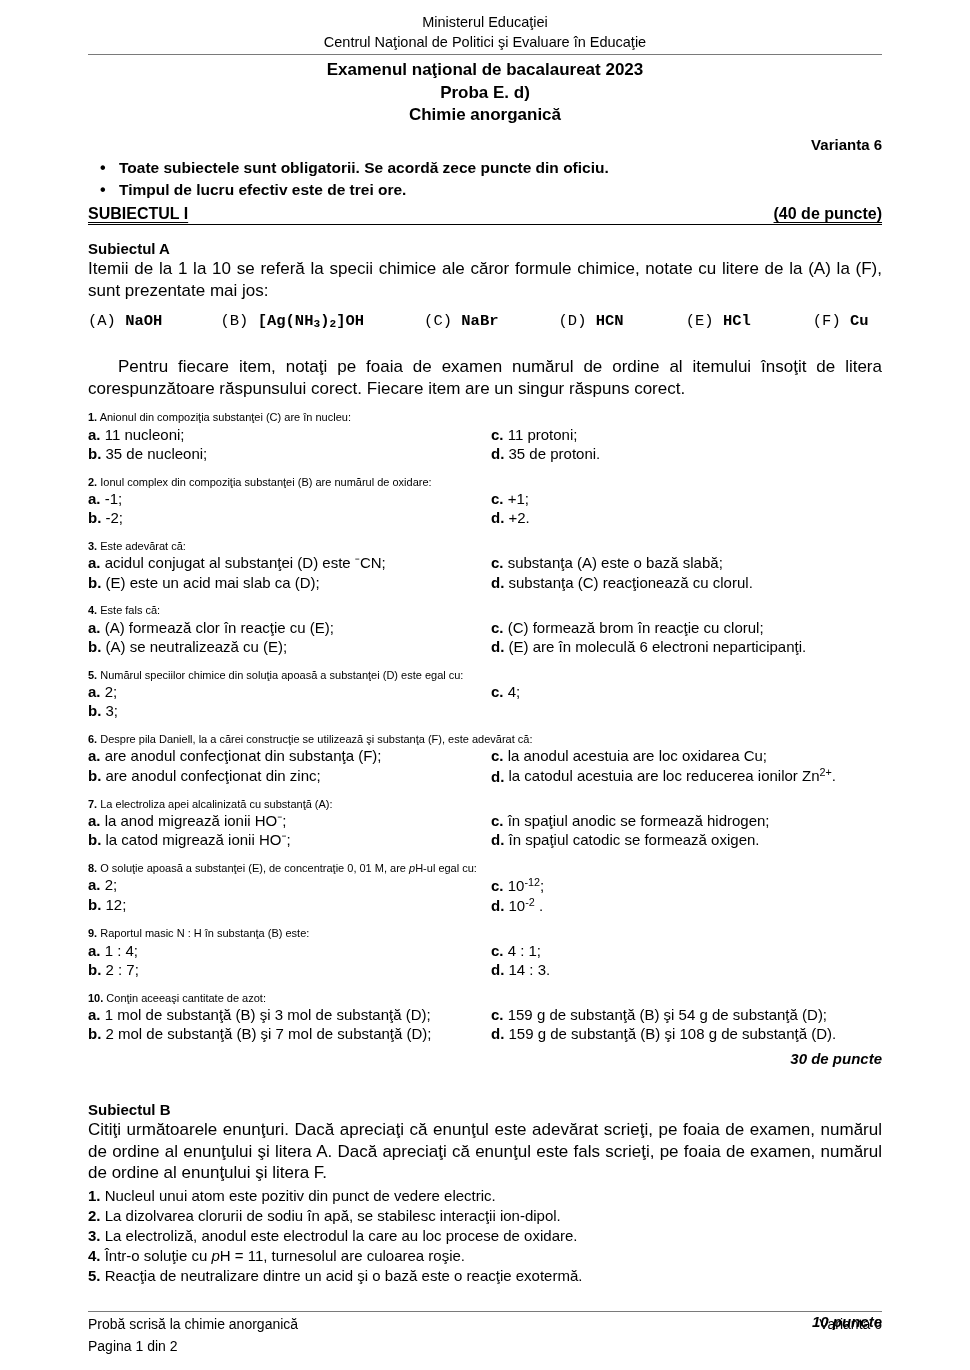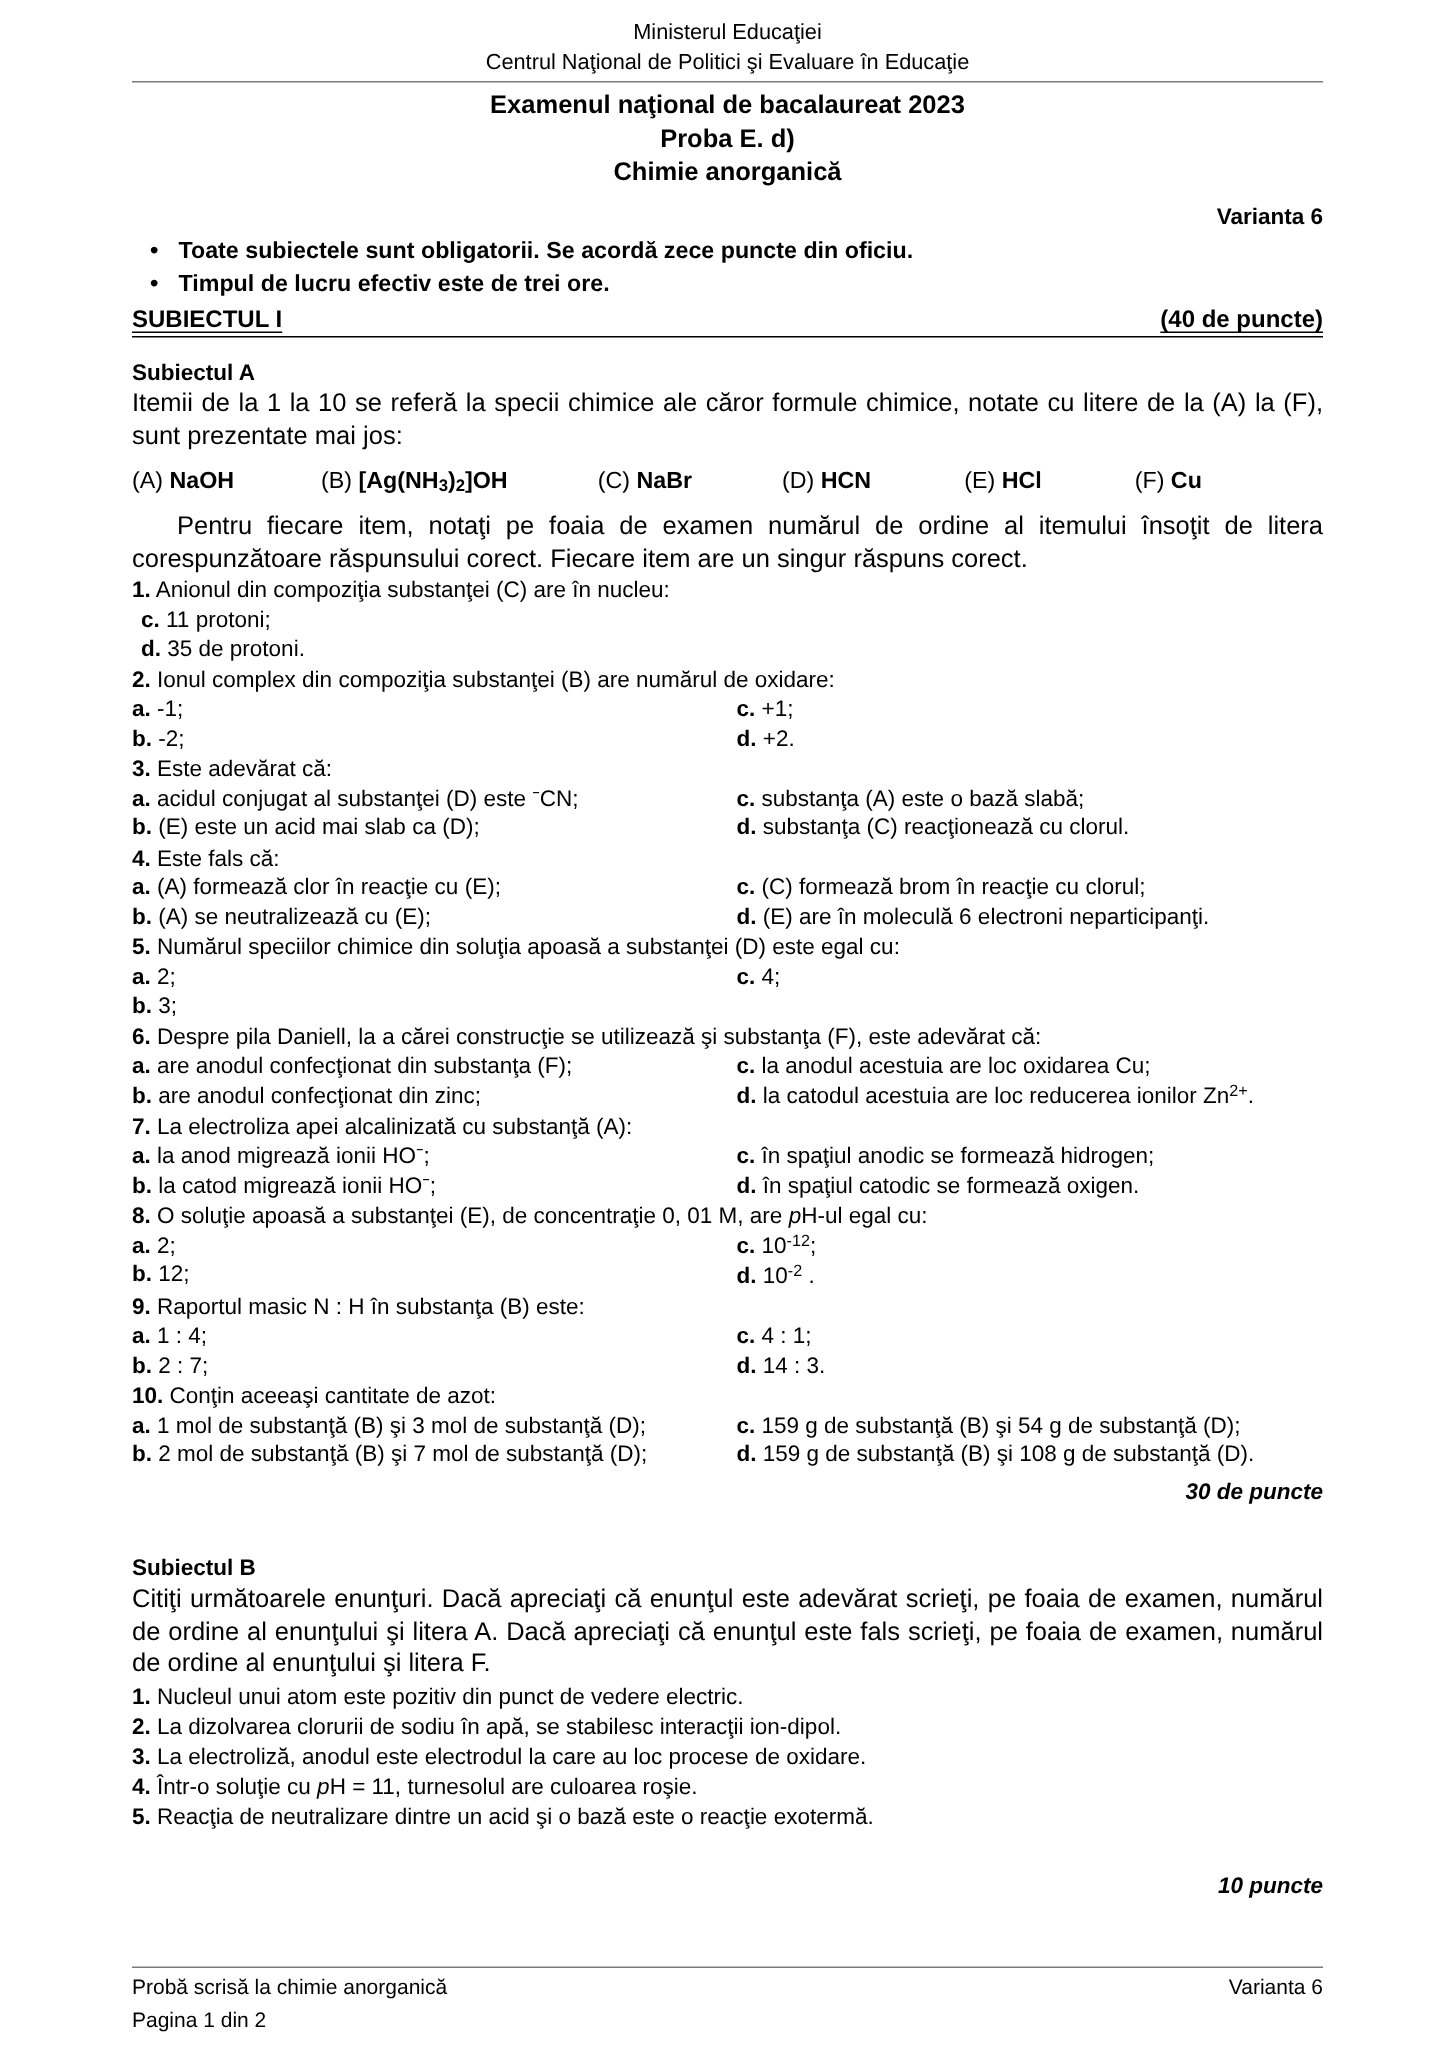--- a/index.html
+++ b/index.html
@@ -40,27 +40,27 @@
   .subject-head .sh-left { text-decoration: underline; text-underline-offset: 3px; }
   .subject-head .sh-right { text-decoration: underline; text-underline-offset: 3px; }
   .subject-head .sh-line { border-top: 1.6px solid #000; margin-top: 1px; }
 
   
   .sec-title { font-weight: bold; font-size: 15px; margin-top: 15px; }
   .para { font-size: 17px; line-height: 1.28; text-align: justify; margin-top: 1px; }
   .para.indent { text-indent: 30px; }
 
   .formula-row {
-    display: flex; font-size: 15.5px; margin-top: 11px; margin-bottom: 9px;
+    display: flex; font-size: 15.5px; margin-top: 11px; margin-bottom: 25px; font-family: Liberation Mono, monospace;
   }
   .formula-row .fi { white-space: nowrap; }
   .formula-row .lbl { font-weight: normal; }
   .formula-row .frm { font-weight: bold; }
 
-  .qtext { font-size: 15px; line-height: 1.3; margin-top: 1px; }
+  .qtext { font-size: 11px; line-height: 1.3; margin-top: 11px; }
   .qtext .qn { font-weight: bold; }
 
   .answers { display: flex; font-size: 15px; line-height: 1.3; }
   .answers .col { width: 50%; }
   .answers .col.right { padding-left: 6px; }
   .ans { white-space: nowrap; }
   .ans .al { font-weight: bold; }
 
   sub { font-size: 0.72em; vertical-align: -0.22em; }
   sup { font-size: 0.72em; vertical-align: 0.42em; }
@@ -124,20 +124,24 @@
       <span class="fi" style="margin-left: 62px;"><span class="lbl">(E)</span> <span class="frm">HCl</span></span>
       <span class="fi" style="margin-left: 62px;"><span class="lbl">(F)</span> <span class="frm">Cu</span></span>
     </div>
 
   <div class="para indent">Pentru fiecare item, notaţi pe foaia de examen numărul de ordine al itemului însoţit de litera corespunzătoare răspunsului corect. Fiecare item are un singur răspuns corect.</div>
 
   <div id="questions">
       <div>
         <div class="qtext"><span class="qn">1.</span> Anionul din compoziţia substanţei (C) are în nucleu:</div>
         <div class="answers">
+          <div class="col">
+            <div class="ans"><span class="al">a.</span> <span>11 nucleoni;</span></div>
+            <div class="ans"><span class="al">b.</span> <span>35 de nucleoni;</span></div>
+          </div>
           <div class="col right">
             <div class="ans"><span class="al">c.</span> <span>11 protoni;</span></div>
             <div class="ans"><span class="al">d.</span> <span>35 de protoni.</span></div>
           </div>
         </div>
       </div>
       <div>
         <div class="qtext"><span class="qn">2.</span> Ionul complex din compoziţia substanţei (B) are numărul de oxidare:</div>
         <div class="answers">
           <div class="col">

